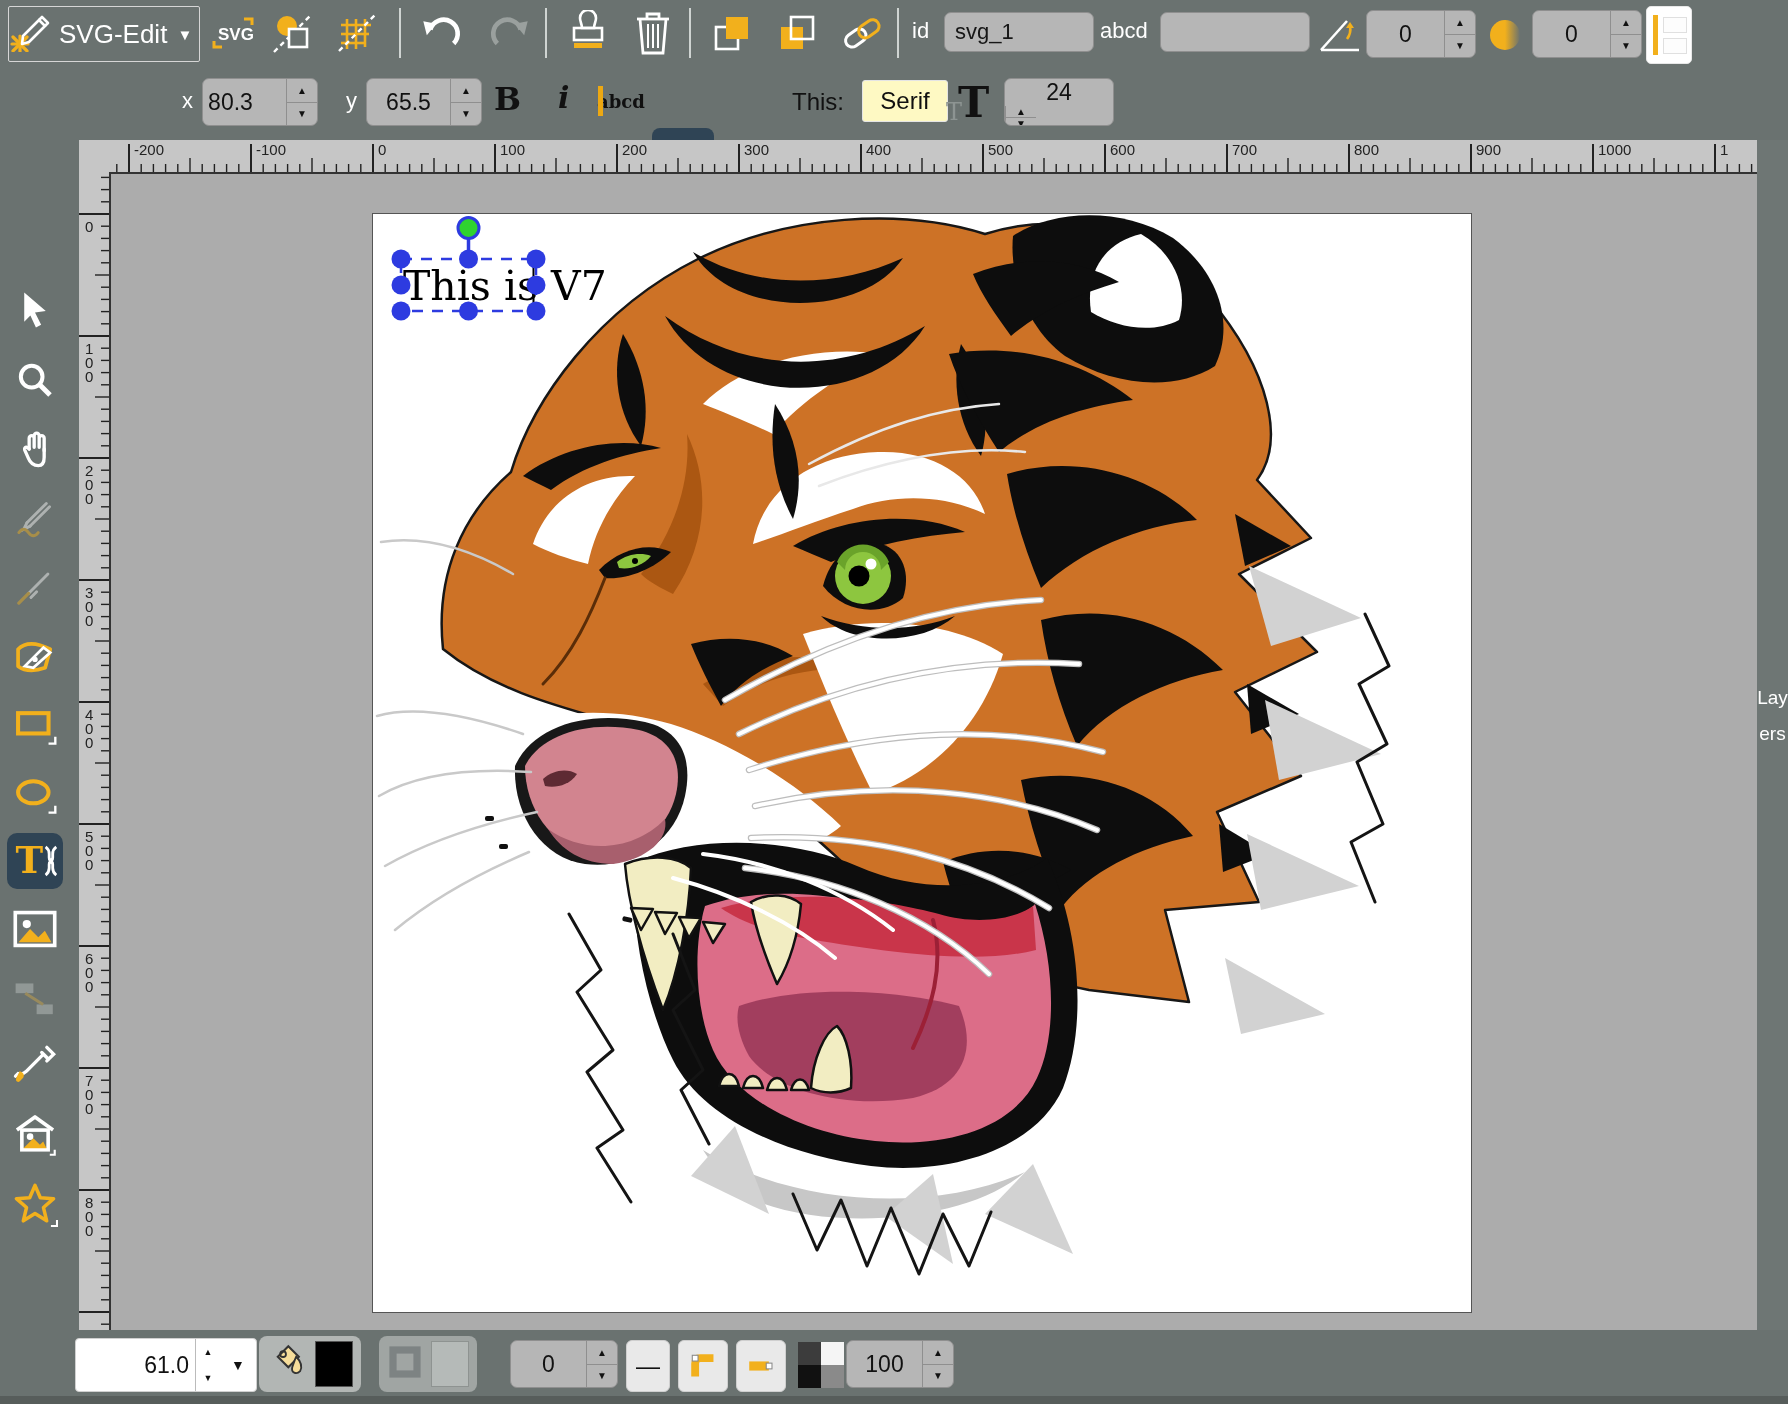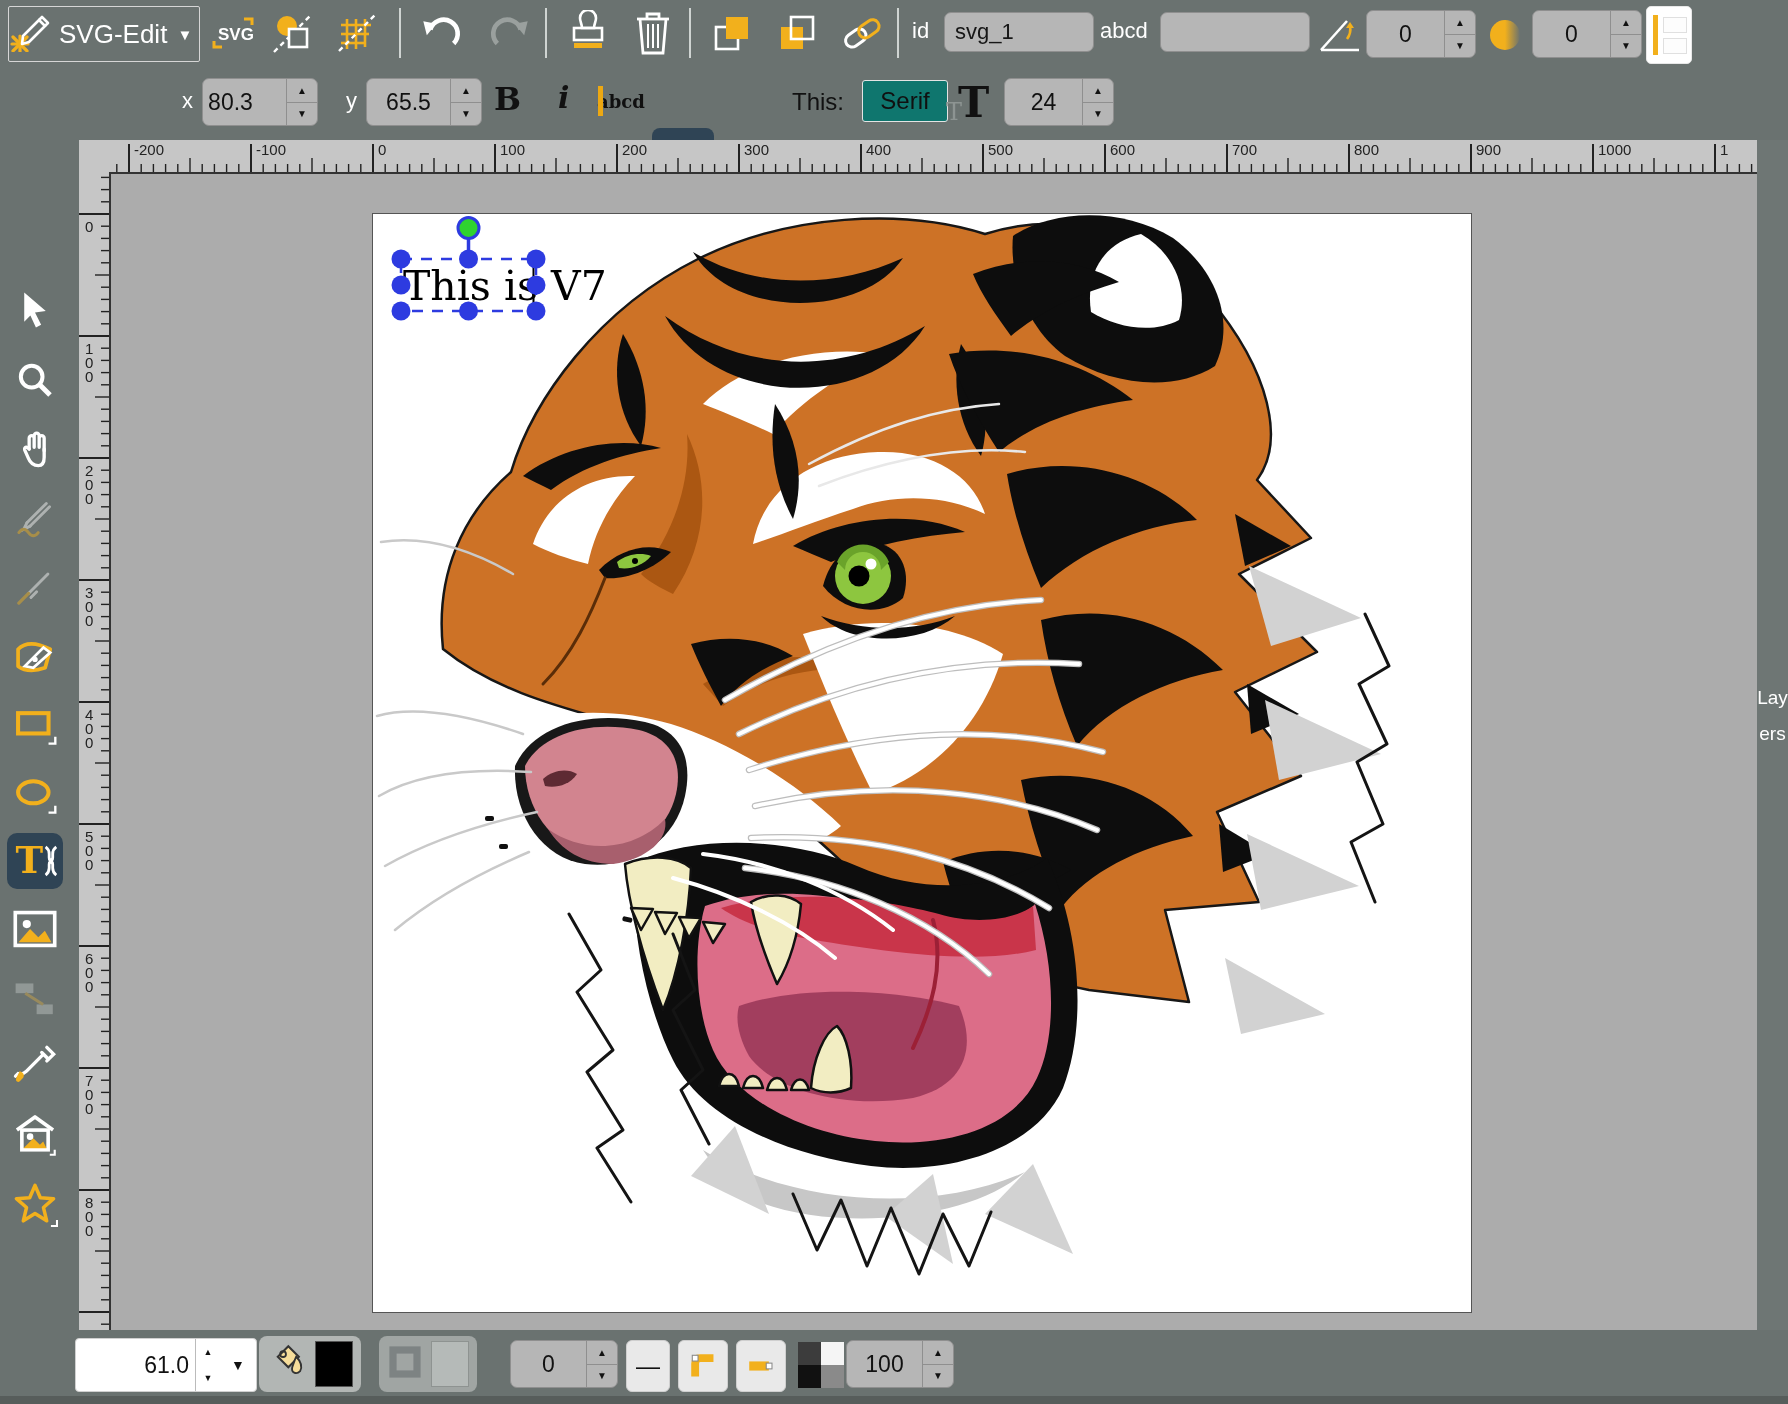--- a/index.html
+++ b/index.html
@@ -25,21 +25,21 @@
   .spin-arrows{width:30px;border-left:1px solid #8f8f8f;display:flex;flex-direction:column;}
   .spin-arrows div{flex:1;display:flex;align-items:center;justify-content:center;font-size:10px;color:#111;cursor:pointer;}
   .spin-arrows div:first-child{border-bottom:1px solid #8f8f8f;}
   .tool{left:7px;width:56px;height:56px;display:flex;align-items:center;justify-content:center;cursor:pointer;border-radius:10px;}
   .tool.active{background:#2f4455;}
   .anchor-btn{width:54px;height:54px;border-radius:8px;display:flex;align-items:center;justify-content:center;
               position:relative;cursor:pointer;}
   .anchor-btn.selected{background:#2f4455;}
   .anchor-text{font-family:"DejaVu Serif",serif;font-weight:bold;font-size:18px;color:#101010;}
   .anchor-bar{position:absolute;width:5px;height:30px;background:#eda812;top:12px;}
-  .serif-btn{background:#0f766e;border:1px solid #e4e4e4;border-radius:3px;width:84px;height:40px;
+  .serif-btn{background:#fef9c3;border:1px solid #e4e4e4;border-radius:3px;width:84px;height:40px;
              display:flex;align-items:center;justify-content:center;font-size:24px;color:#101010;cursor:pointer;}
   
   .workspace{left:79px;top:140px;width:1678px;height:1190px;background:#acacac;}
   .corner-box{left:79px;top:140px;width:30px;height:32px;background:#c6c6c6;border-right:1px solid #666;border-bottom:1px solid #444;}
   .ruler-top{left:109px;top:140px;width:1679px;height:32px;background:#c6c6c6;border-bottom:2px solid #333;}
   .ruler-left{left:79px;top:172px;width:30px;height:1158px;background:#c6c6c6;border-right:2px solid #333;}
   .canvas{left:373px;top:214px;width:1098px;height:1098px;background:#fff;outline:1px solid #555;}
   .canvas svg{position:absolute;left:0;top:0;}
   .layers-strip{left:1757px;top:140px;width:31px;height:1190px;background:#6e7674;}
   .layers-label{display:block;margin-top:540px;width:31px;text-align:center;color:#fff;font-size:19px;
@@ -266,21 +266,21 @@
 
     <span class="abs dlabel" style="left:792px;top:88px;font-size:24px;">This:</span>
     <div class="abs serif-btn" style="left:862px;top:80px;">
       <span>Serif</span>
     </div>
 
     <div class="abs" style="left:946px;top:76px;width:52px;height:52px;">
       <span style="position:absolute;left:0;top:22px;font-family:'DejaVu Serif',serif;font-size:24px;color:#8d9492;">T</span>
       <span style="position:absolute;left:12px;top:2px;font-family:'DejaVu Serif',serif;font-weight:bold;font-size:42px;color:#111;">T</span>
     </div>
-    <div class="abs spinner" style="left:1004px;top:78px;width:108px;height:46px;">
+    <div class="abs spinner" style="left:1004px;top:78px;width:108px;height:46px;flex-direction:column;">
       <div class="spin-val">24</div>
       <div class="spin-arrows">
           <div>▲</div>
           <div>▼</div>
         </div>
     </div>
   </div>
 
   <div class="abs sidebar">
 

